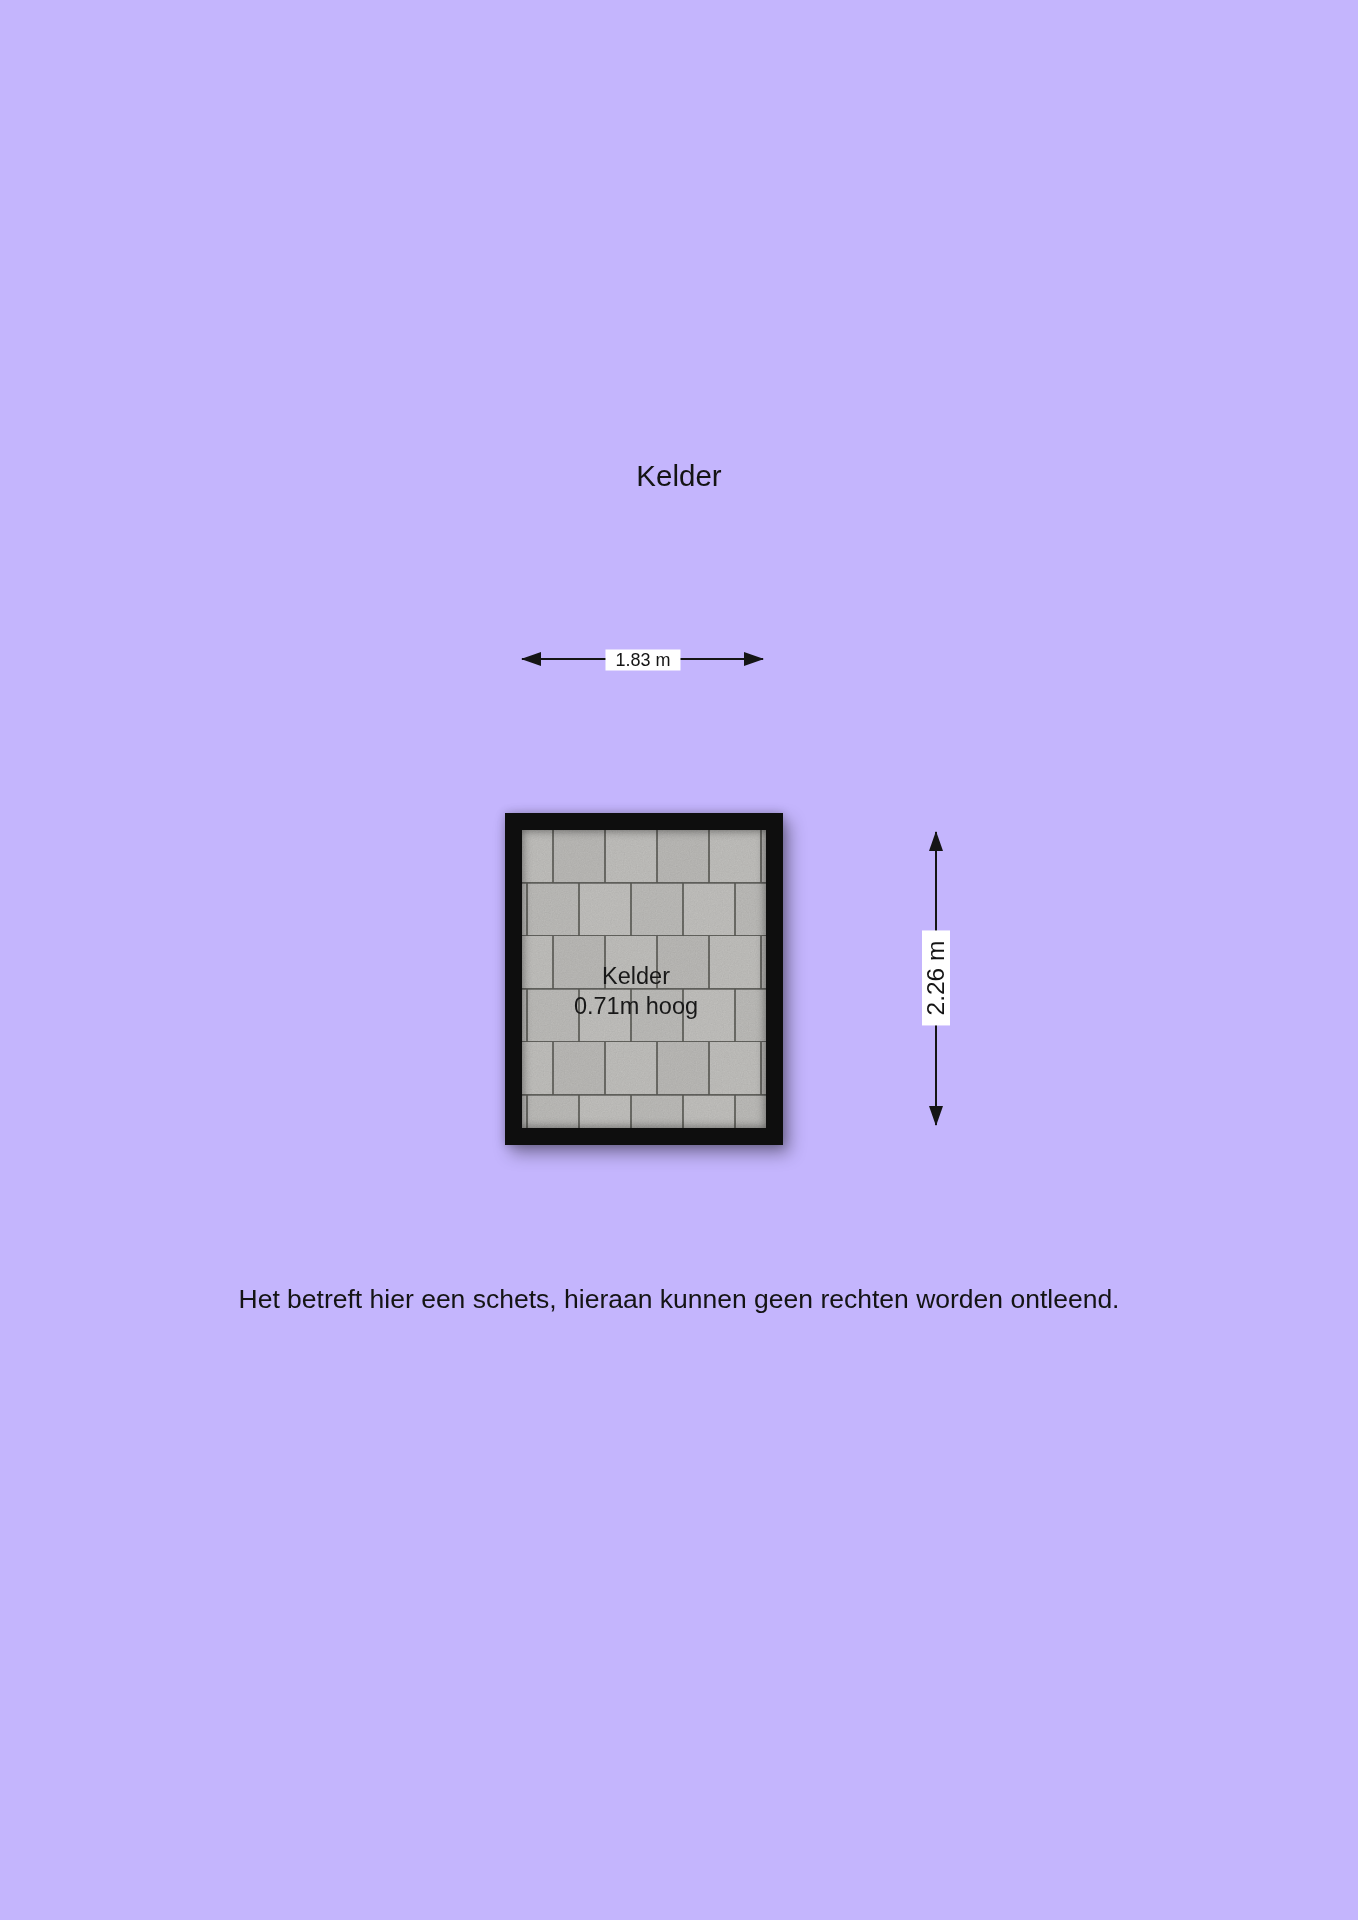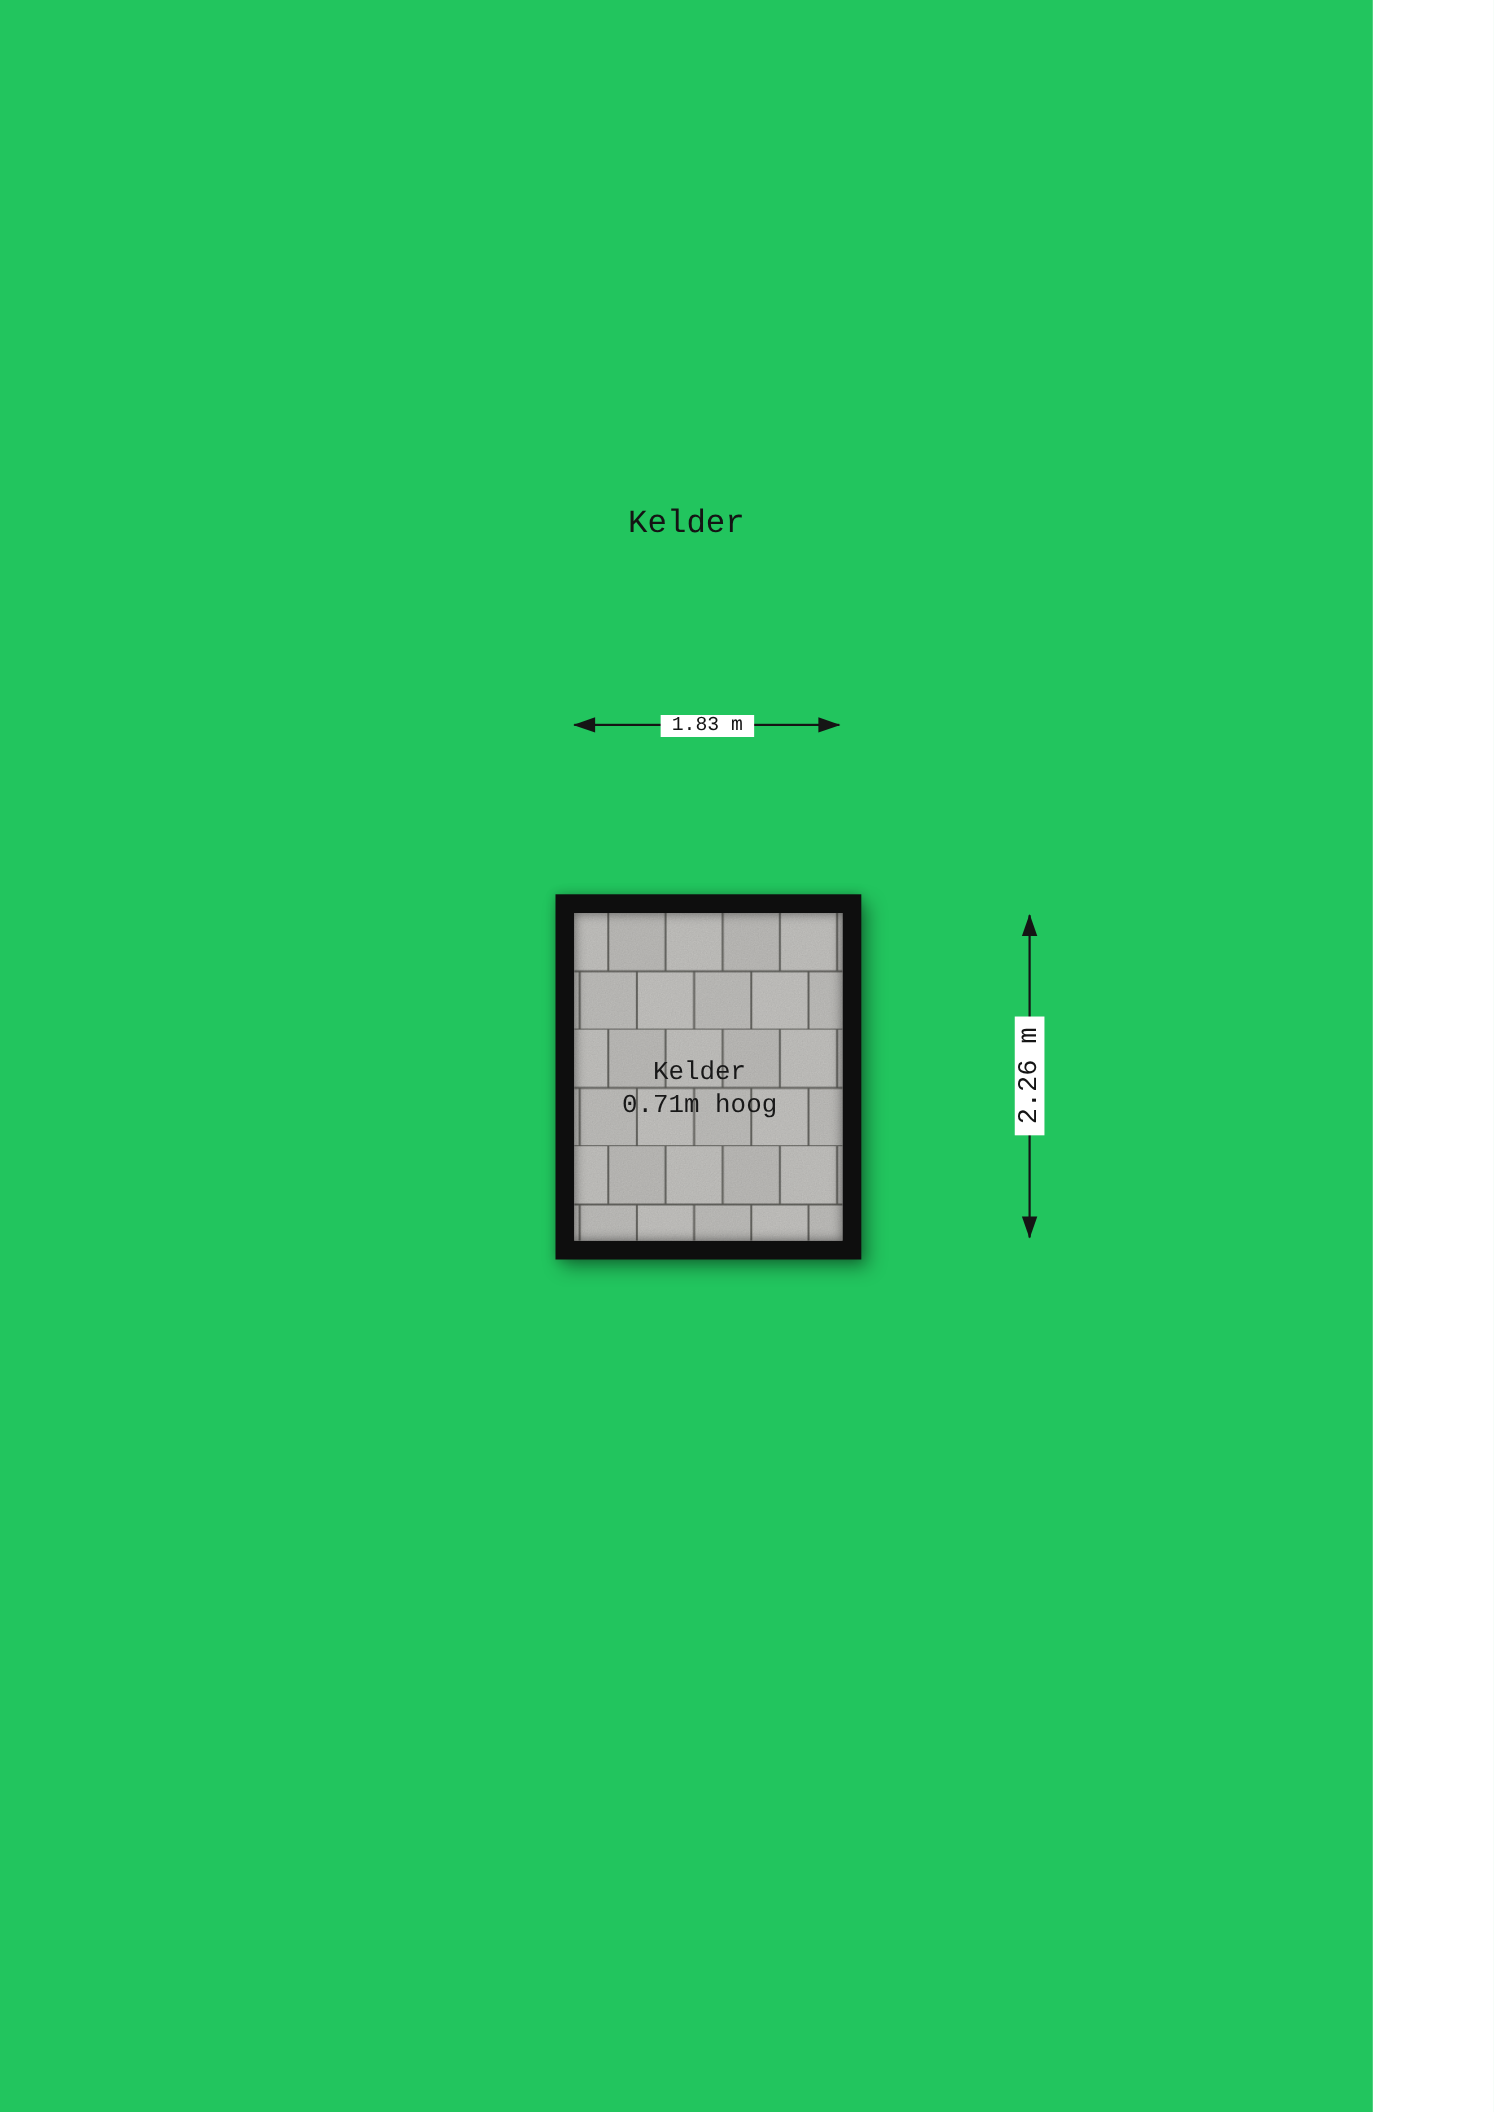--- a/index.html
+++ b/index.html
@@ -1,21 +1,21 @@
 <!DOCTYPE html>
 <html><head>
 <meta charset="utf-8">
 <style>
   html, body { margin: 0; padding: 0; background: #ffffff; }
   .canvas {
     position: relative;
-    width: 1248px;
+    width: 1358px;
     height: 1920px;
-    background: #22c55e;
-    font-family: Liberation Mono, monospace;
+    background: #c4b5fd;
+    font-family: Liberation Sans, sans-serif;
     color: #141414;
     overflow: hidden;
   }
 
   
   .title {
     position: absolute;
     left: 0; right: 0;
     top: 459px;
     text-align: center;
@@ -168,14 +168,15 @@
       <div>0.71m hoog</div>
     </div>
   </div>
 
   <div class="vline">
     <span class="ah ah-up"></span>
     <span class="ah ah-down"></span>
   </div>
   <div class="vlabel">2.26 m</div>
 
+  <div class="disclaimer">Het betreft hier een schets, hieraan kunnen geen rechten worden ontleend.</div>
 
 </div>
 
 </body></html>

